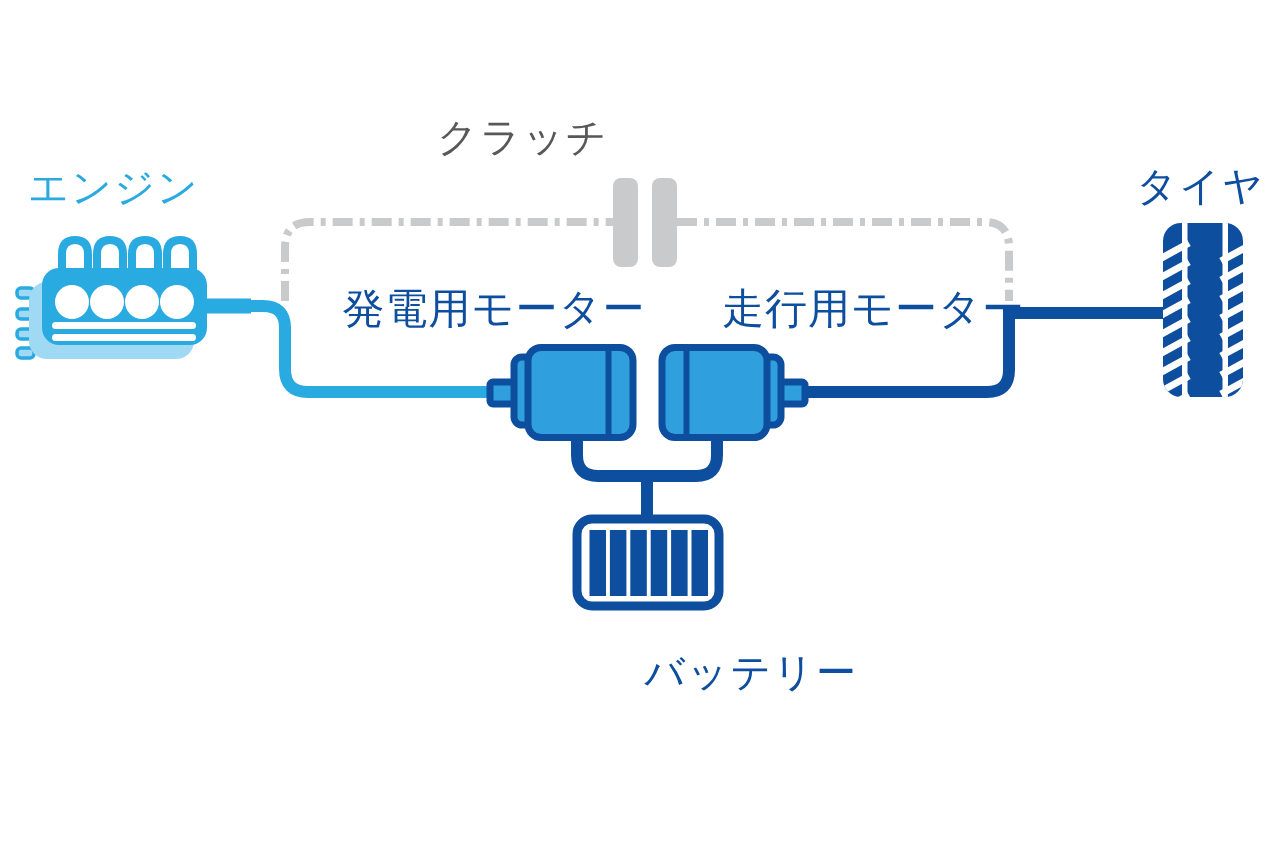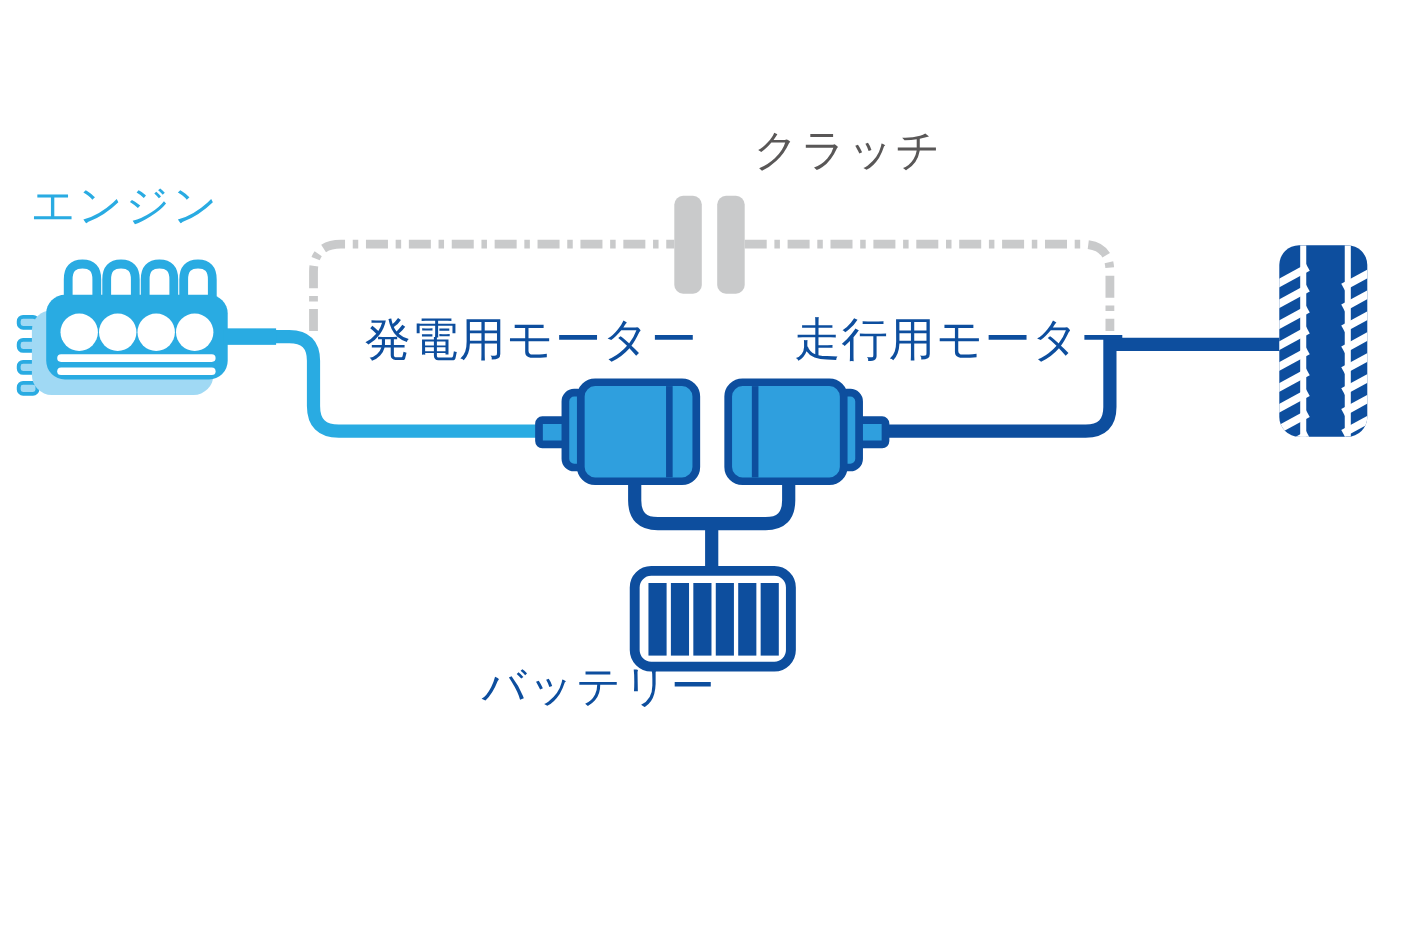--- a/index.html
+++ b/index.html
@@ -29,25 +29,25 @@
   
   .label{
     position:absolute;
     line-height:1;
     white-space:nowrap;
     font-weight:500;
     letter-spacing:2px;
     text-align:center;
   }
   .label-engine{left:28px;top:167px;font-size:40px;color:var(--c-light_blue,#29abe2);}
-  .label-clutch{left:437px;top:117px;width:420px;text-align:right;font-size:40px;color:var(--c-text_gray,#595757);}
-  .label-generator{left:273px;top:288px;width:420px;text-align:center;font-size:42px;letter-spacing:1px;color:var(--c-dark_blue,#0d4e9e);}
+  .label-clutch{left:437px;top:117px;width:420px;text-align:left;font-size:40px;color:var(--c-text_gray,#595757);}
+  .label-generator{left:284px;top:288px;width:420px;text-align:center;font-size:42px;letter-spacing:1px;color:var(--c-dark_blue,#0d4e9e);}
   .label-drive{left:605px;top:288px;width:420px;text-align:right;font-size:42px;letter-spacing:1px;color:var(--c-dark_blue,#0d4e9e);}
   .label-tire{right:15px;top:166px;font-size:40px;color:var(--c-dark_blue,#0d4e9e);}
-  .label-battery{left:438px;top:604px;width:420px;text-align:left;font-size:40px;color:var(--c-dark_blue,#0d4e9e);}
+  .label-battery{left:438px;top:652px;width:420px;text-align:right;font-size:40px;color:var(--c-dark_blue,#0d4e9e);}
 </style>
 </head>
 <body>
 
 <div class="stage">
 
   <svg class="diagram-svg" viewBox="0 0 1280 860">
     <defs>
       <clipPath id="tireClip">
         <rect x="1163" y="223" width="80" height="174" rx="18"></rect>
@@ -135,15 +135,16 @@
         <line class="tread" x1="1221" y1="394" x2="1254" y2="376"></line>
         <line class="tread" x1="1221" y1="413" x2="1254" y2="395"></line>
       </g>
     </g>
   </svg>
 
   <div class="label label-engine">エンジン</div>
   <div class="label label-clutch">クラッチ</div>
   <div class="label label-generator">発電用モーター</div>
   <div class="label label-drive">走行用モーター</div>
+  <div class="label label-tire">タイヤ</div>
   <div class="label label-battery">バッテリー</div>
 
 </div>
 
 </body></html>

